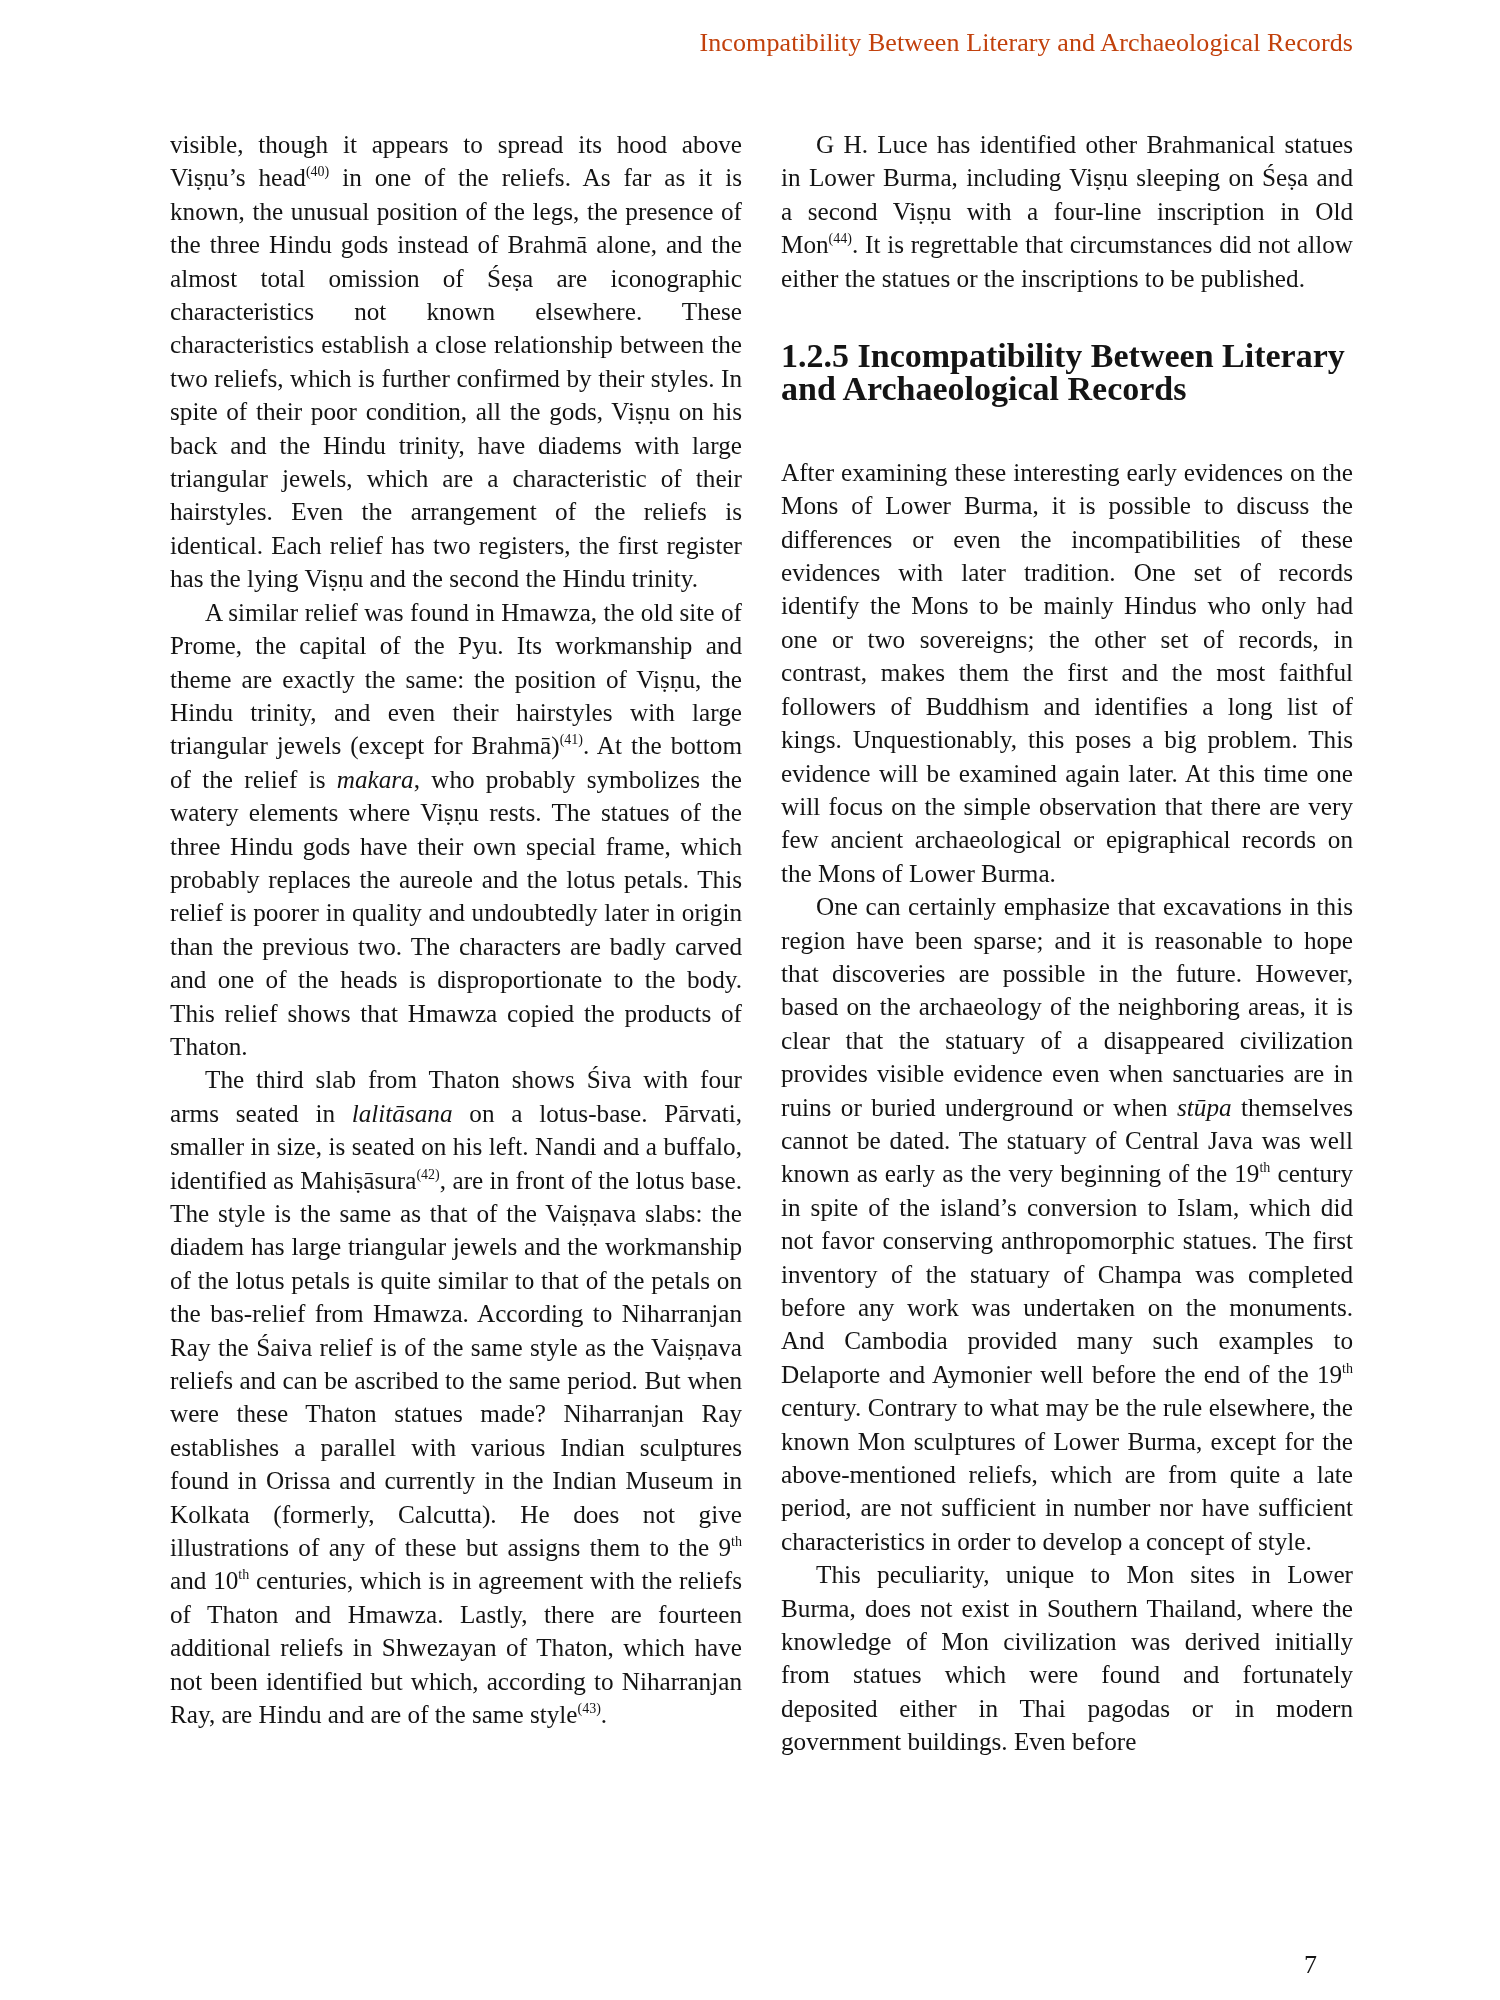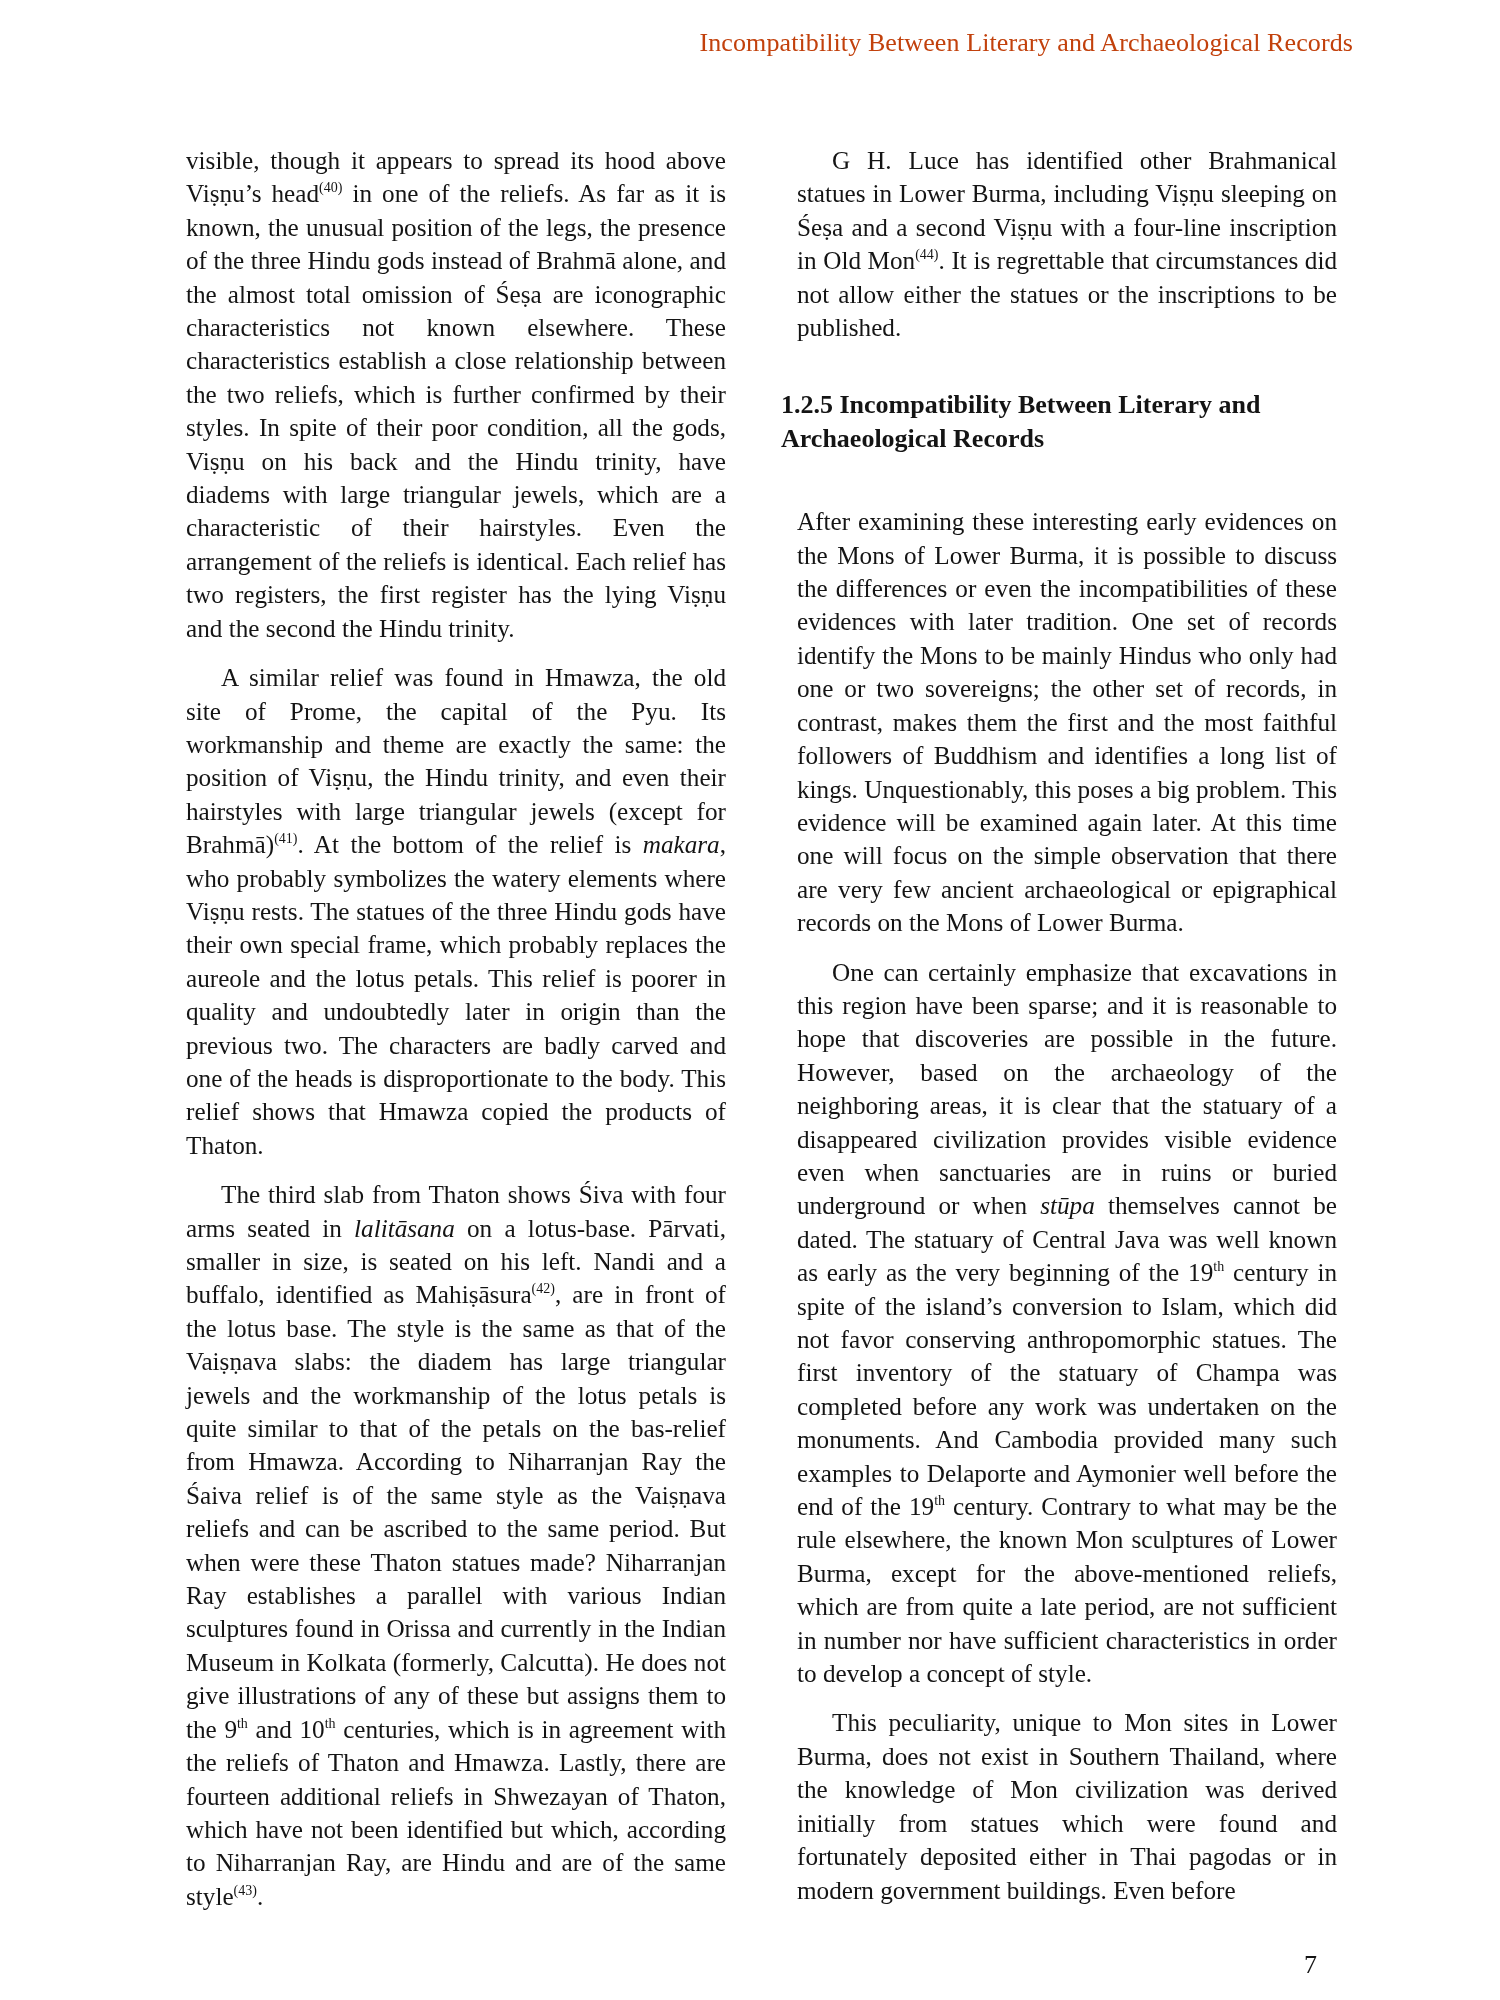--- a/index.html
+++ b/index.html
@@ -11,25 +11,25 @@
     .running-header {
       position: absolute; top: 28px; right: 147px;
       font-size: 26px; letter-spacing: 0.1px; color: #c2410c;
     }
     .column {
       position: absolute; top: 128px; width: 572px;
       font-size: 25.2px; line-height: 33.4px; text-align: justify;
     }
     .col-left { left: 170px; }
     .col-right { left: 781px; }
-    .column p { margin: 16px; }
+    .column p { margin: 0; }
     .column p.indent { text-indent: 35px; }
     .column p.noindent { text-indent: 0; }
     .section-heading {
-      font-weight: bold; font-size: 26px; line-height: 33.4px;
+      font-weight: bold; font-size: 34px; line-height: 33.4px;
       margin: 44px 0 50px 0; text-align: left;
     }
     sup { font-size: 14px; line-height: 0; vertical-align: 10px; }
     em { }
     .page-number {
       position: absolute; top: 1950px; left: 1304px; font-size: 26px;
     }
   </style>
 </head>
 <body>

